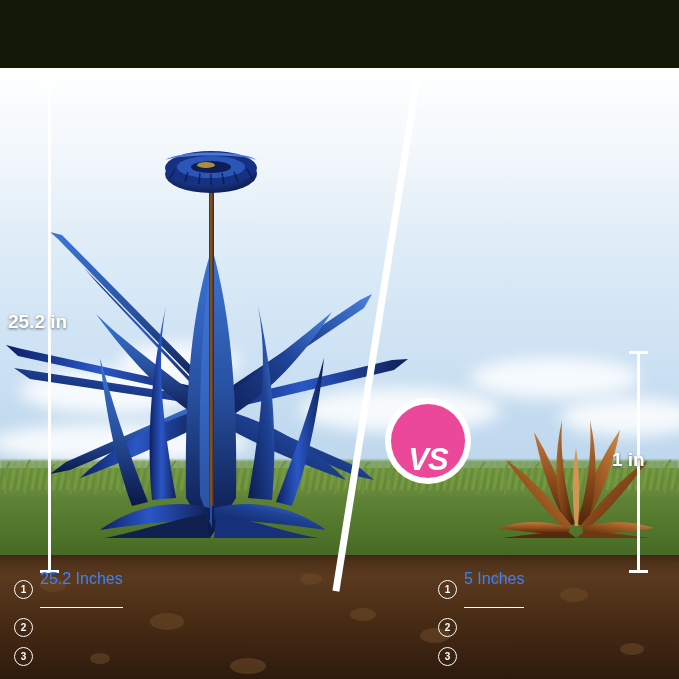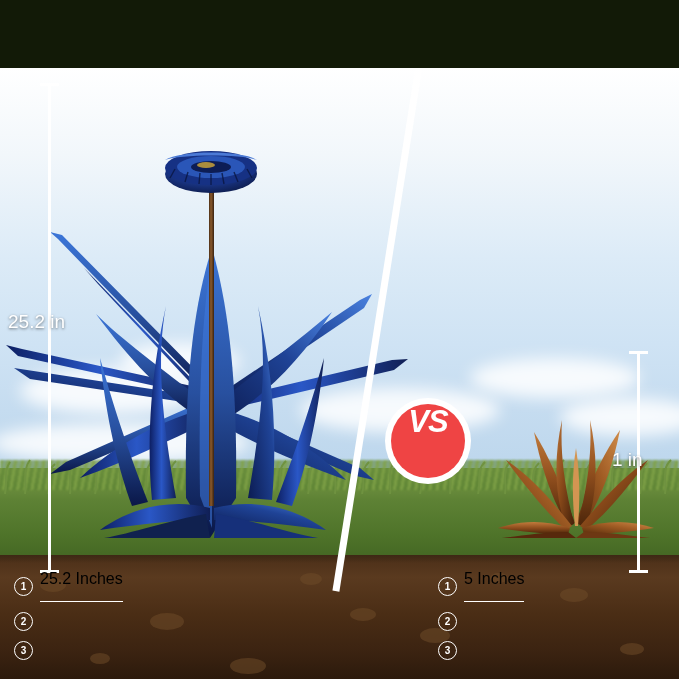--- a/index.html
+++ b/index.html
@@ -138,24 +138,24 @@
   }
   .vs-badge .outer {
     position: absolute;
     inset: 0;
     background: #ffffff;
     border-radius: 50%;
   }
   .vs-badge .inner {
     position: absolute;
     inset: 6px;
-    background: #ef4444;
+    background: #ec4899;
     border-radius: 50%;
     display: flex;
-    align-items: flex-start;
+    align-items: flex-end;
     justify-content: center;
   }
   .vs-badge .vs-text {
     color: #ffffff;
     font-size: 31px;
     font-weight: bold;
     font-style: italic;
     letter-spacing: -1px;
     font-family: "Liberation Sans", sans-serif;
   }
@@ -182,21 +182,21 @@
     position: absolute;
     width: 19px;
     height: 3px;
     background: #ffffff;
     left: -8px;
   }
   .measure-label {
     position: absolute;
     color: #ffffff;
     font-size: 19px;
-    font-weight: normal;
+    font-weight: bold;
     font-family: "Liberation Sans", sans-serif;
     text-shadow: 0 1px 3px rgba(0,0,0,0.55);
     white-space: nowrap;
     z-index: 26;
   }
 
   
   .features {
     position: absolute;
     z-index: 28;
@@ -217,25 +217,25 @@
     color: #ffffff;
     font-size: 10px;
     font-weight: bold;
     display: flex;
     align-items: center;
     justify-content: center;
     flex: 0 0 auto;
     font-family: "Liberation Sans", sans-serif;
   }
   .feature-text {
-    color: #000000;
+    color: #3b82f6;
     font-size: 16px;
     font-family: "Liberation Sans", sans-serif;
     border-bottom: 1.6px solid #ffffff;
-    padding-bottom: 13px;
+    padding-bottom: 19px;
     white-space: nowrap;
   }
 </style>
 </head>
 <body>
 
 <div id="stage">
 
   <div class="scene">
 

